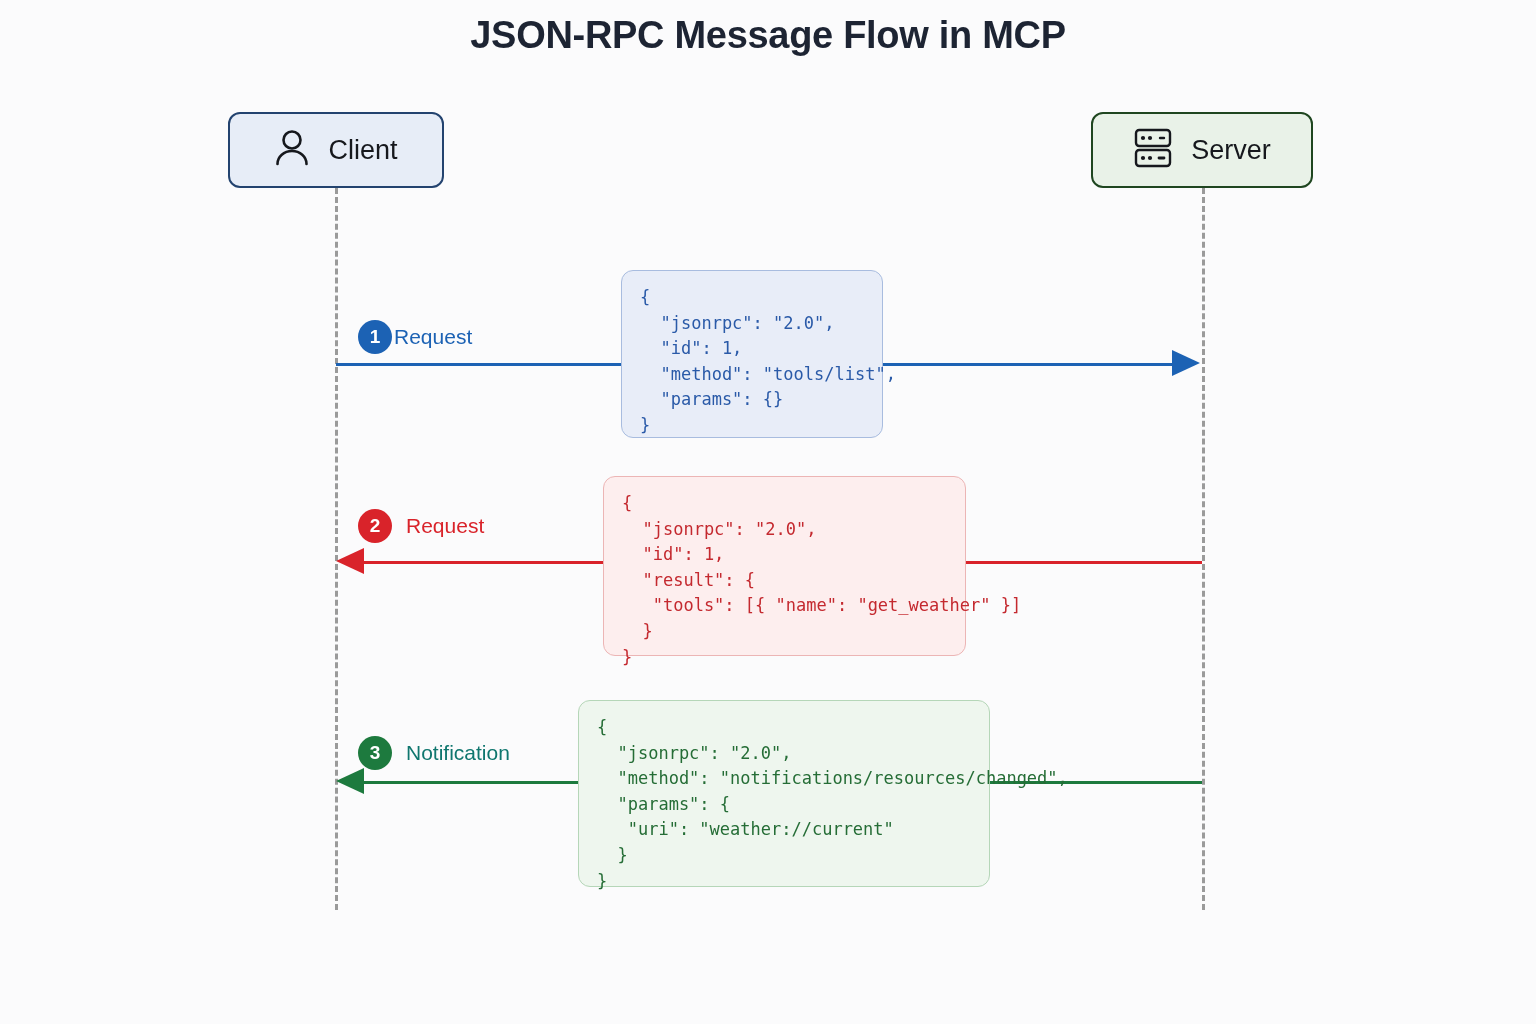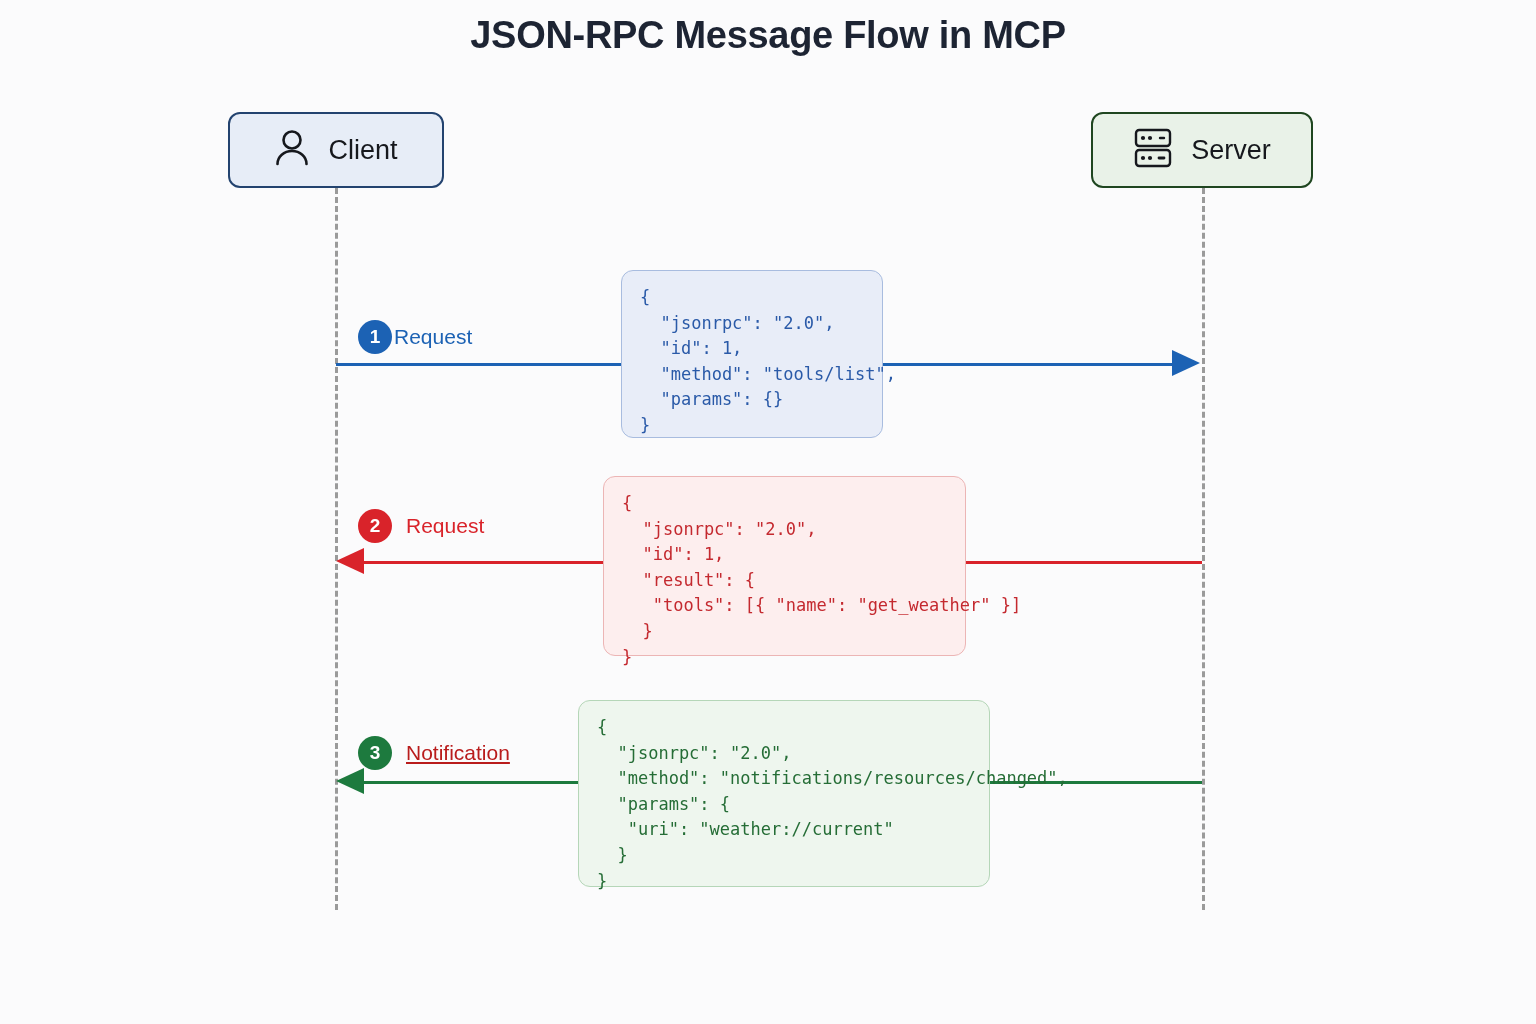--- a/index.html
+++ b/index.html
@@ -126,21 +126,21 @@
 
   
   #line-3 { left: 346px; top: 781px; width: 856px; border-color: #1d7a3e; }
   #arrow-3 {
     left: 336px; top: 768px;
     border-top: 13px solid transparent;
     border-bottom: 13px solid transparent;
     border-right: 28px solid #1d7a3e;
   }
   #badge-3 { left: 358px; top: 736px; background: #1d7a3e; }
-  #label-3 { left: 406px; top: 741px; color: #b91c1c; text-decoration: underline; }
+  #label-3 { left: 406px; top: 741px; color: #0f766e; }
 
   
   .json-card {
     position: absolute;
     box-sizing: border-box;
     border-radius: 12px;
     padding: 14px 18px;
     font-family: "DejaVu Sans Mono", monospace;
     font-size: 17px;
     line-height: 25.6px;

